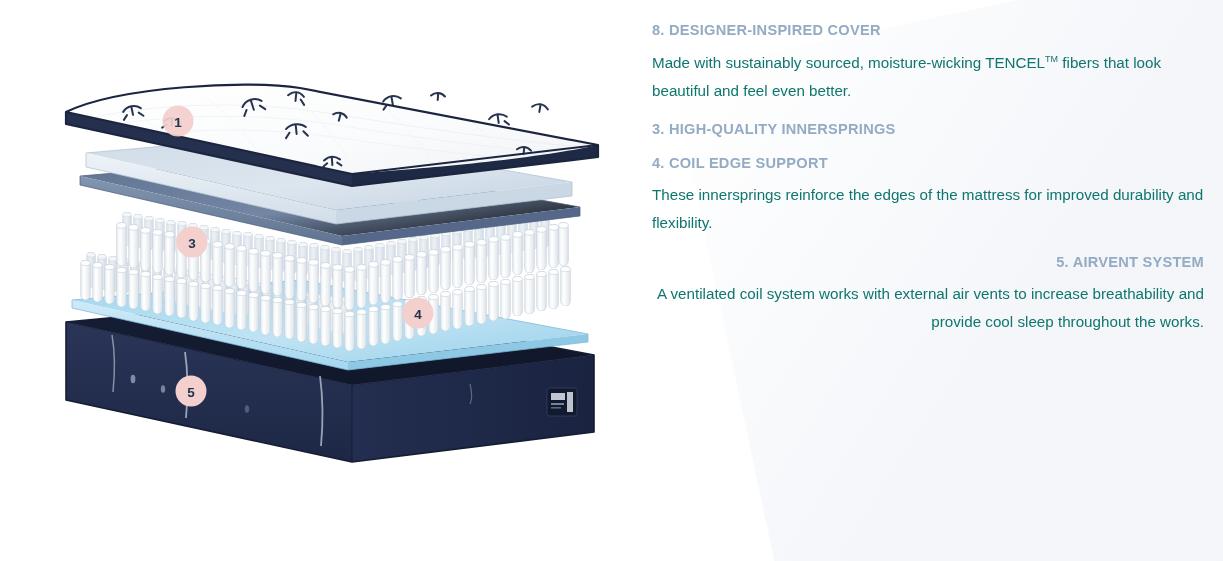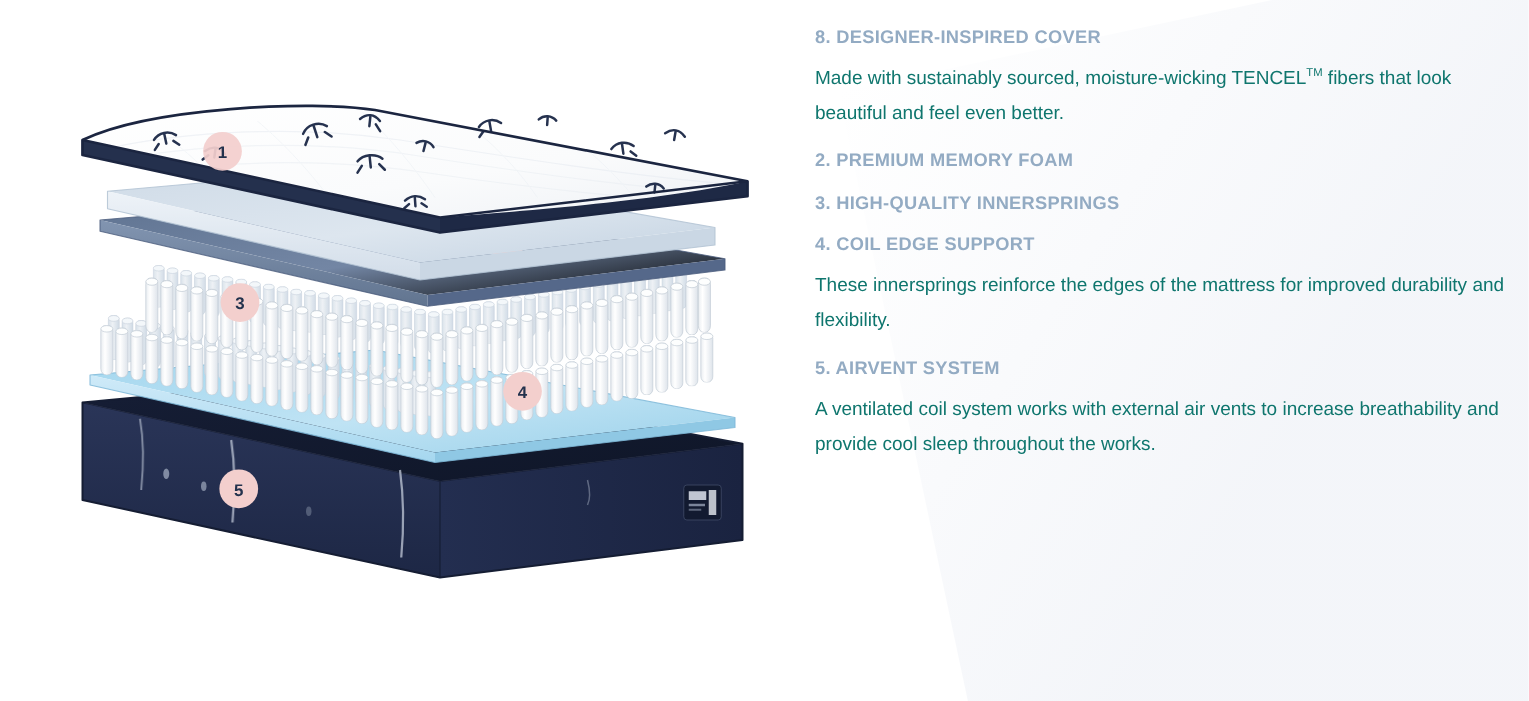--- a/index.html
+++ b/index.html
@@ -35,21 +35,21 @@
   }
   .illustration svg { display: block; }
 
   
   .text-column {
     position: absolute;
     left: 652px; top: 22px;
     width: 552px;
   }
   .feature { margin-bottom: 16px; }
-  .feature:last-child { margin-bottom: 0; }
+  .feature:last-child { margin-bottom: 0; text-align: right; }
   .feature-heading {
     font-size: 14.6px;
     font-weight: 700;
     letter-spacing: 0.25px;
     color: #93abc3;
     margin: 0 0 9px 0;
     line-height: 1.2;
   }
   .feature-body {
     font-size: 15.2px;
@@ -473,21 +473,20 @@
   </div>
 
   <div class="text-column">
 
     <div class="feature">
       <h3 class="feature-heading">8. DESIGNER-INSPIRED COVER</h3>
       <p class="feature-body"><span>Made with sustainably sourced, moisture-wicking TENCEL</span><span class="tm">TM</span><span> fibers that look beautiful and feel even better.</span></p>
     </div>
 
     <div class="feature">
-      <h3 class="feature-heading">2. PREMIUM MEMORY FOAM</h3>
     </div>
 
     <div class="feature">
       <h3 class="feature-heading">3. HIGH-QUALITY INNERSPRINGS</h3>
     </div>
 
     <div class="feature">
       <h3 class="feature-heading">4. COIL EDGE SUPPORT</h3>
       <p class="feature-body">These innersprings reinforce the edges of the mattress for improved durability and flexibility.</p>
     </div>

